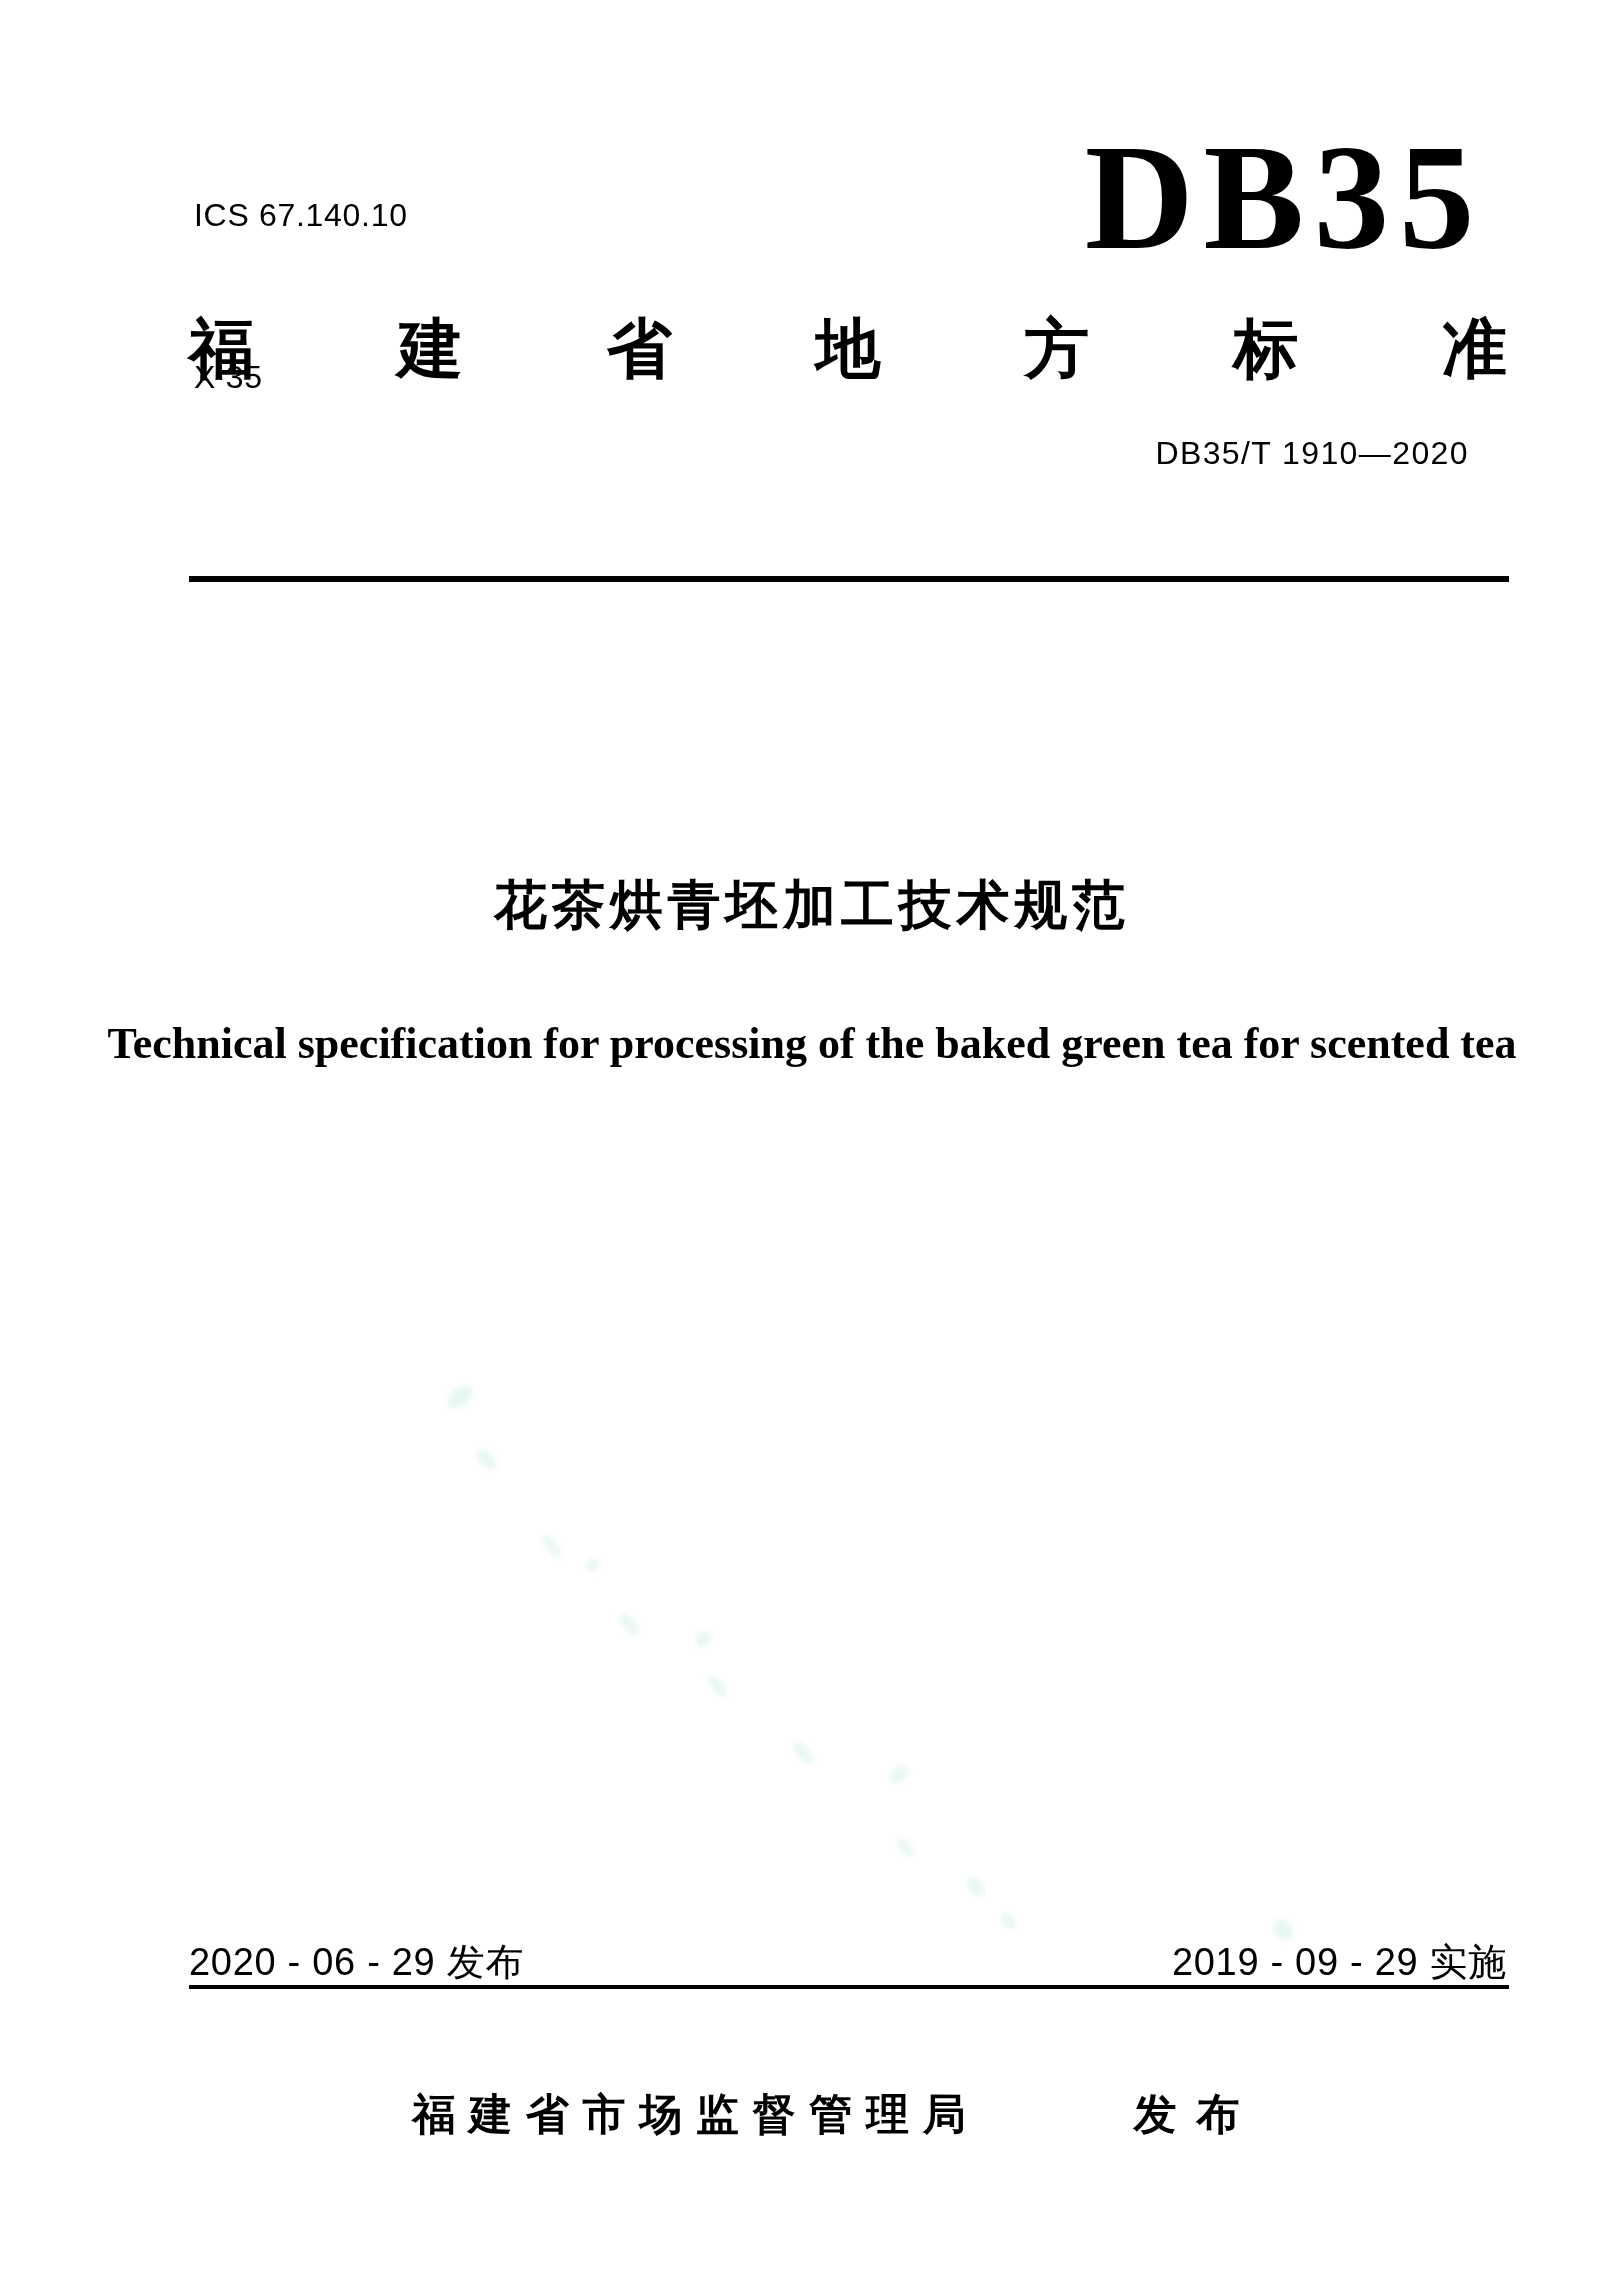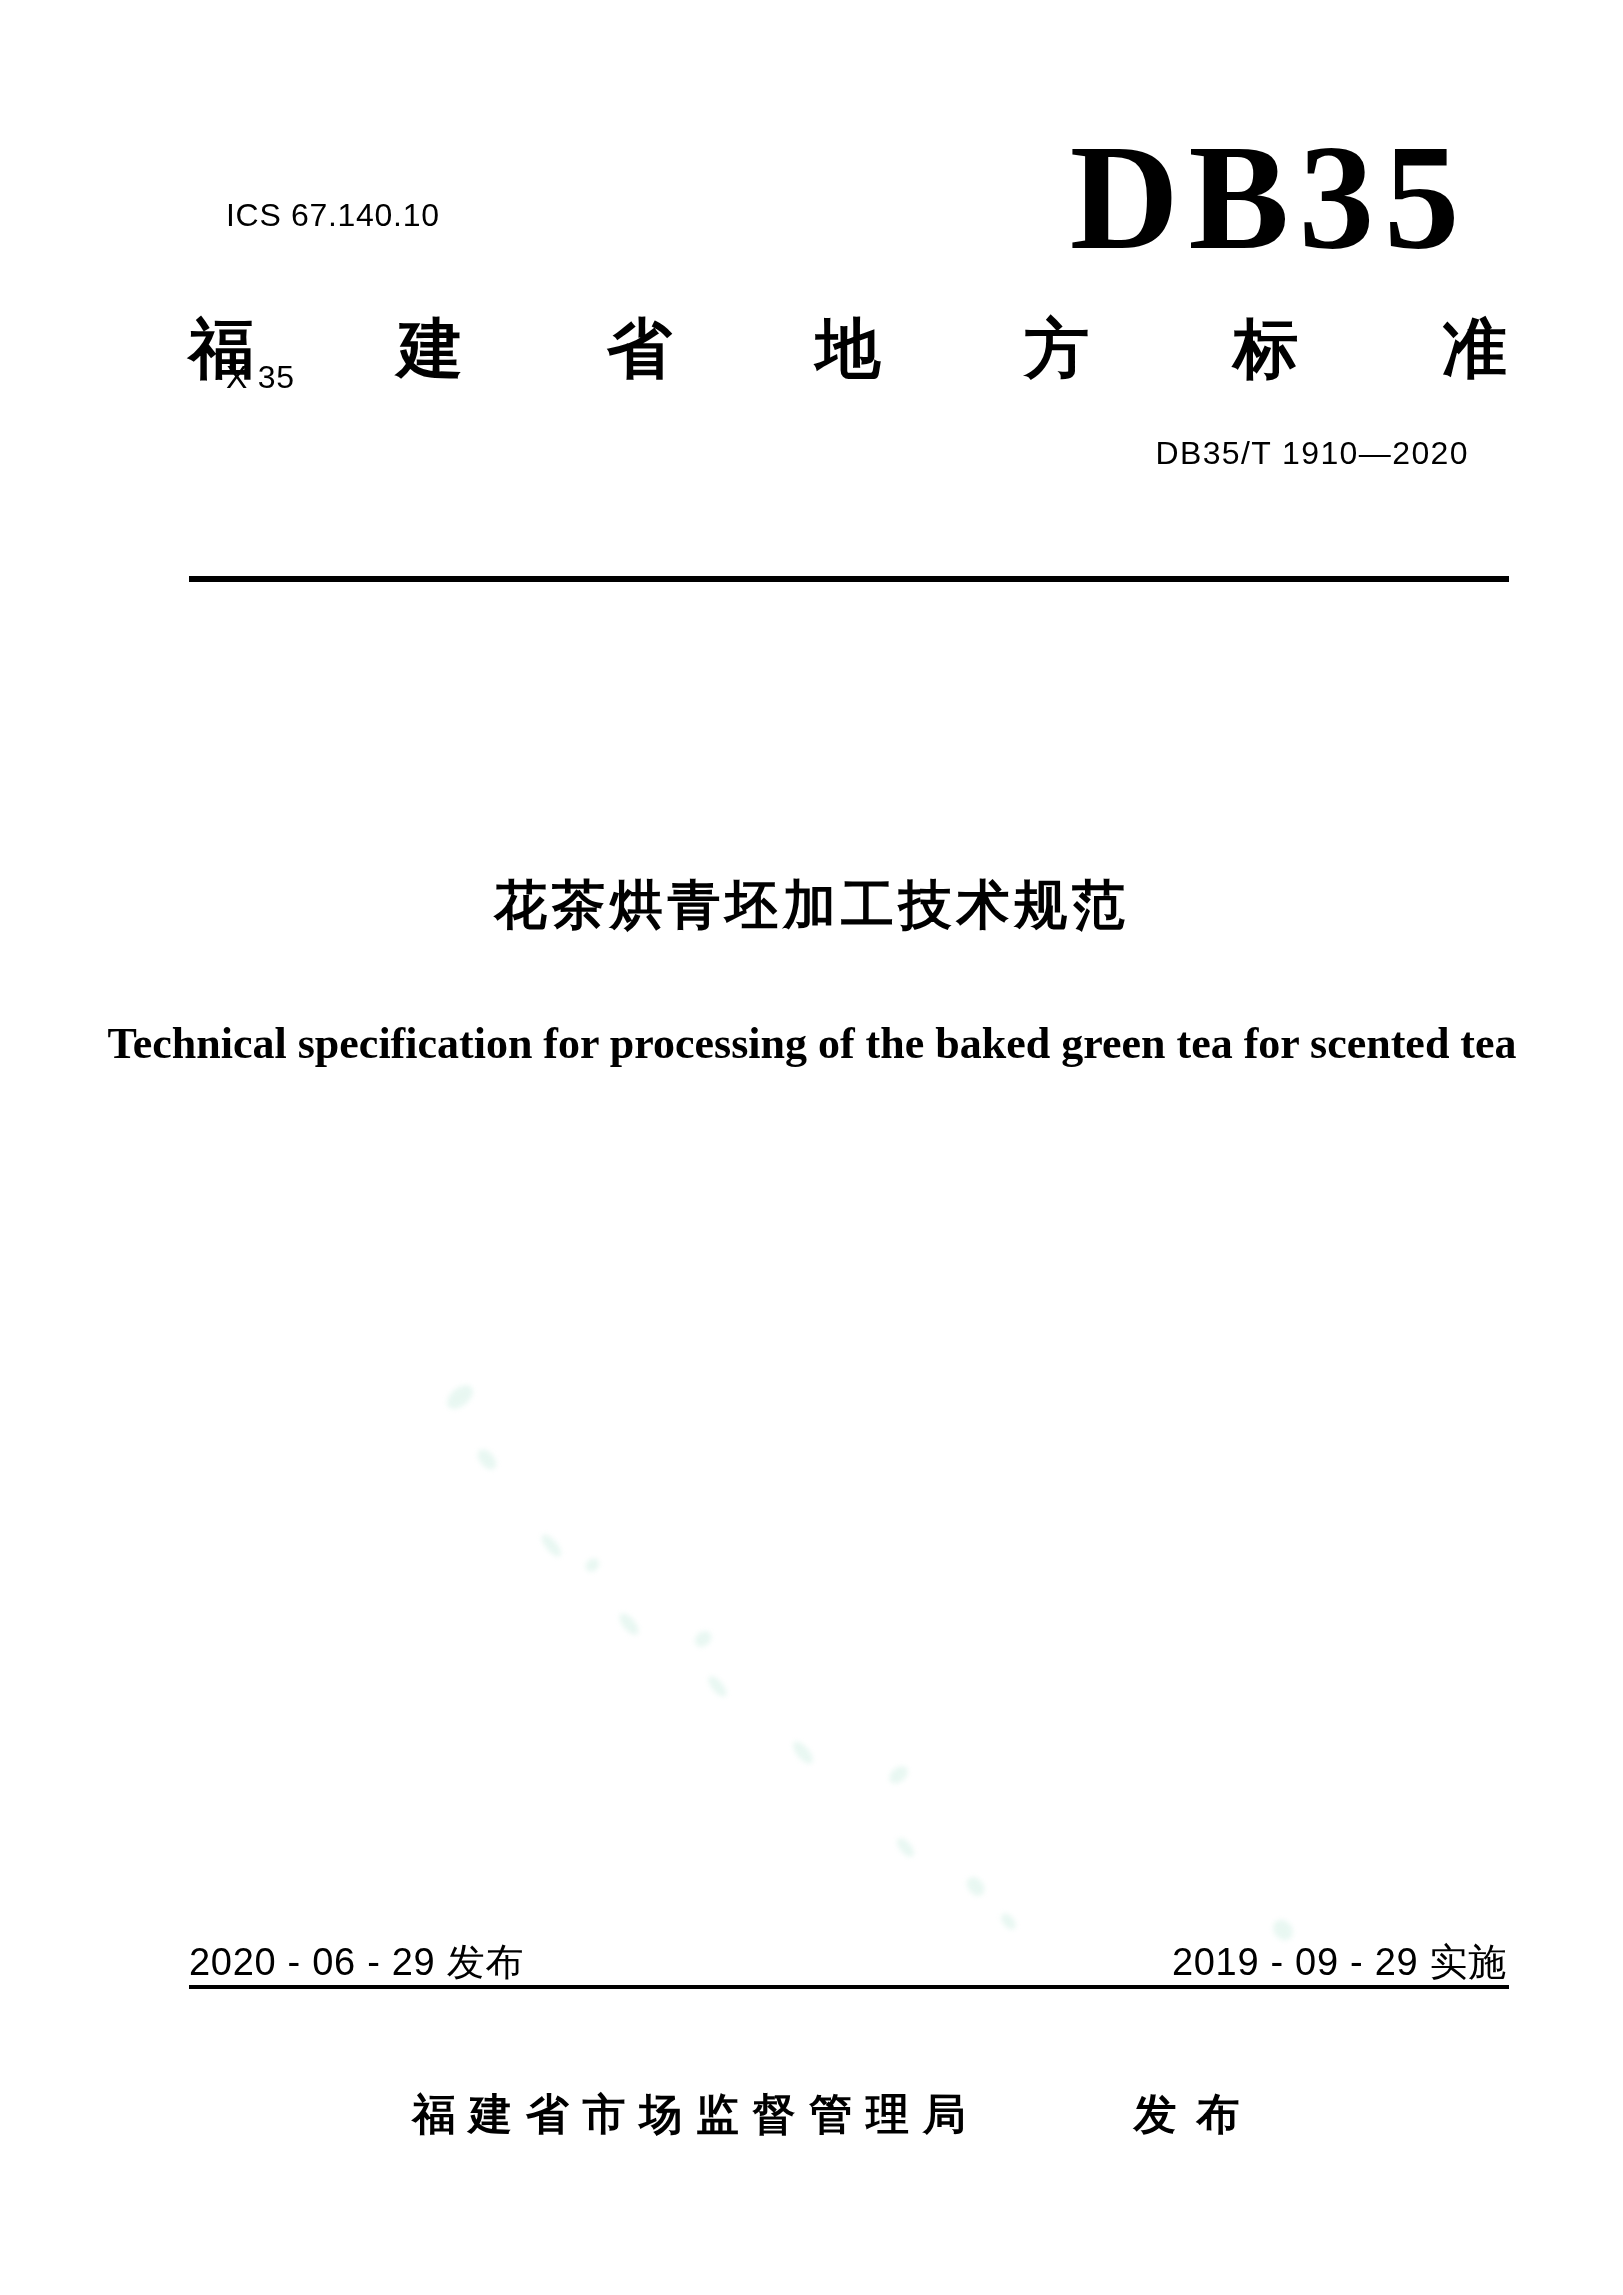--- a/index.html
+++ b/index.html
@@ -18,27 +18,26 @@
   .abs { position: absolute; }
 
   
   #ics-block {
     left: 194px;
     top: 80px;
     font-size: 32px;
     line-height: 54px;
     letter-spacing: 0.7px;
     white-space: pre;
-    margin-left: 32px;
   }
 
   
   #logo {
     top: 122px;
-    right: 155px;
+    right: 140px;
     font-family: "Liberation Serif", serif;
     font-weight: 700;
     font-size: 151px;
     line-height: 1;
     letter-spacing: 9.6px;
     white-space: nowrap;
   }
 
   
   #standard-category {

